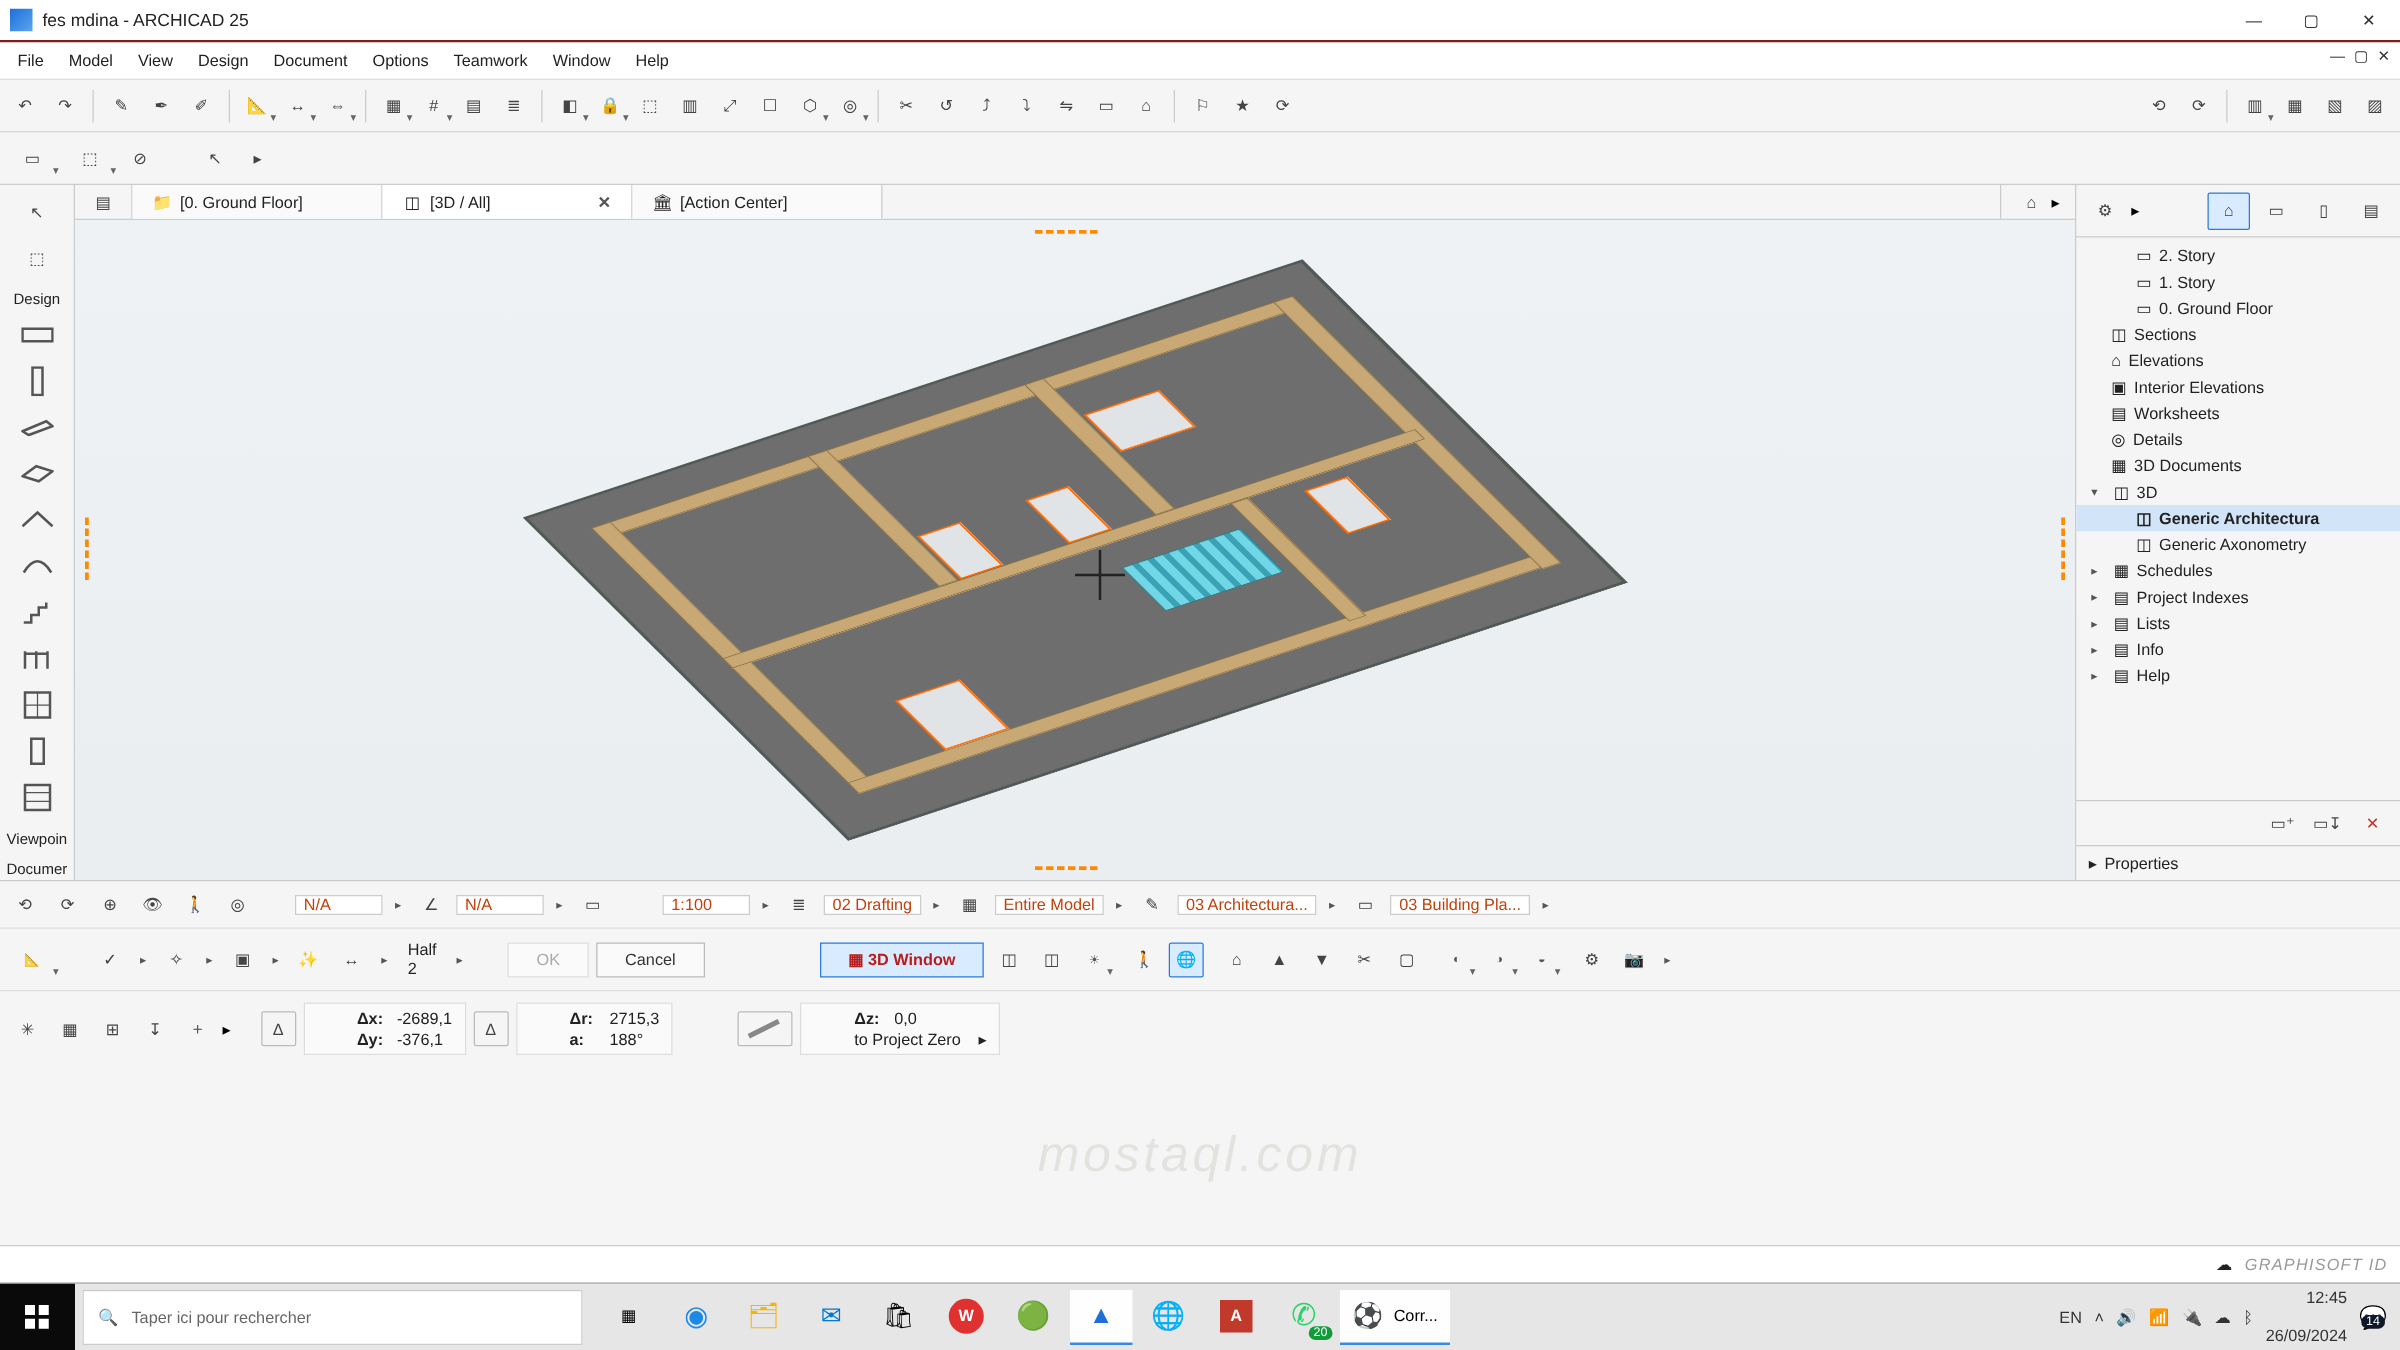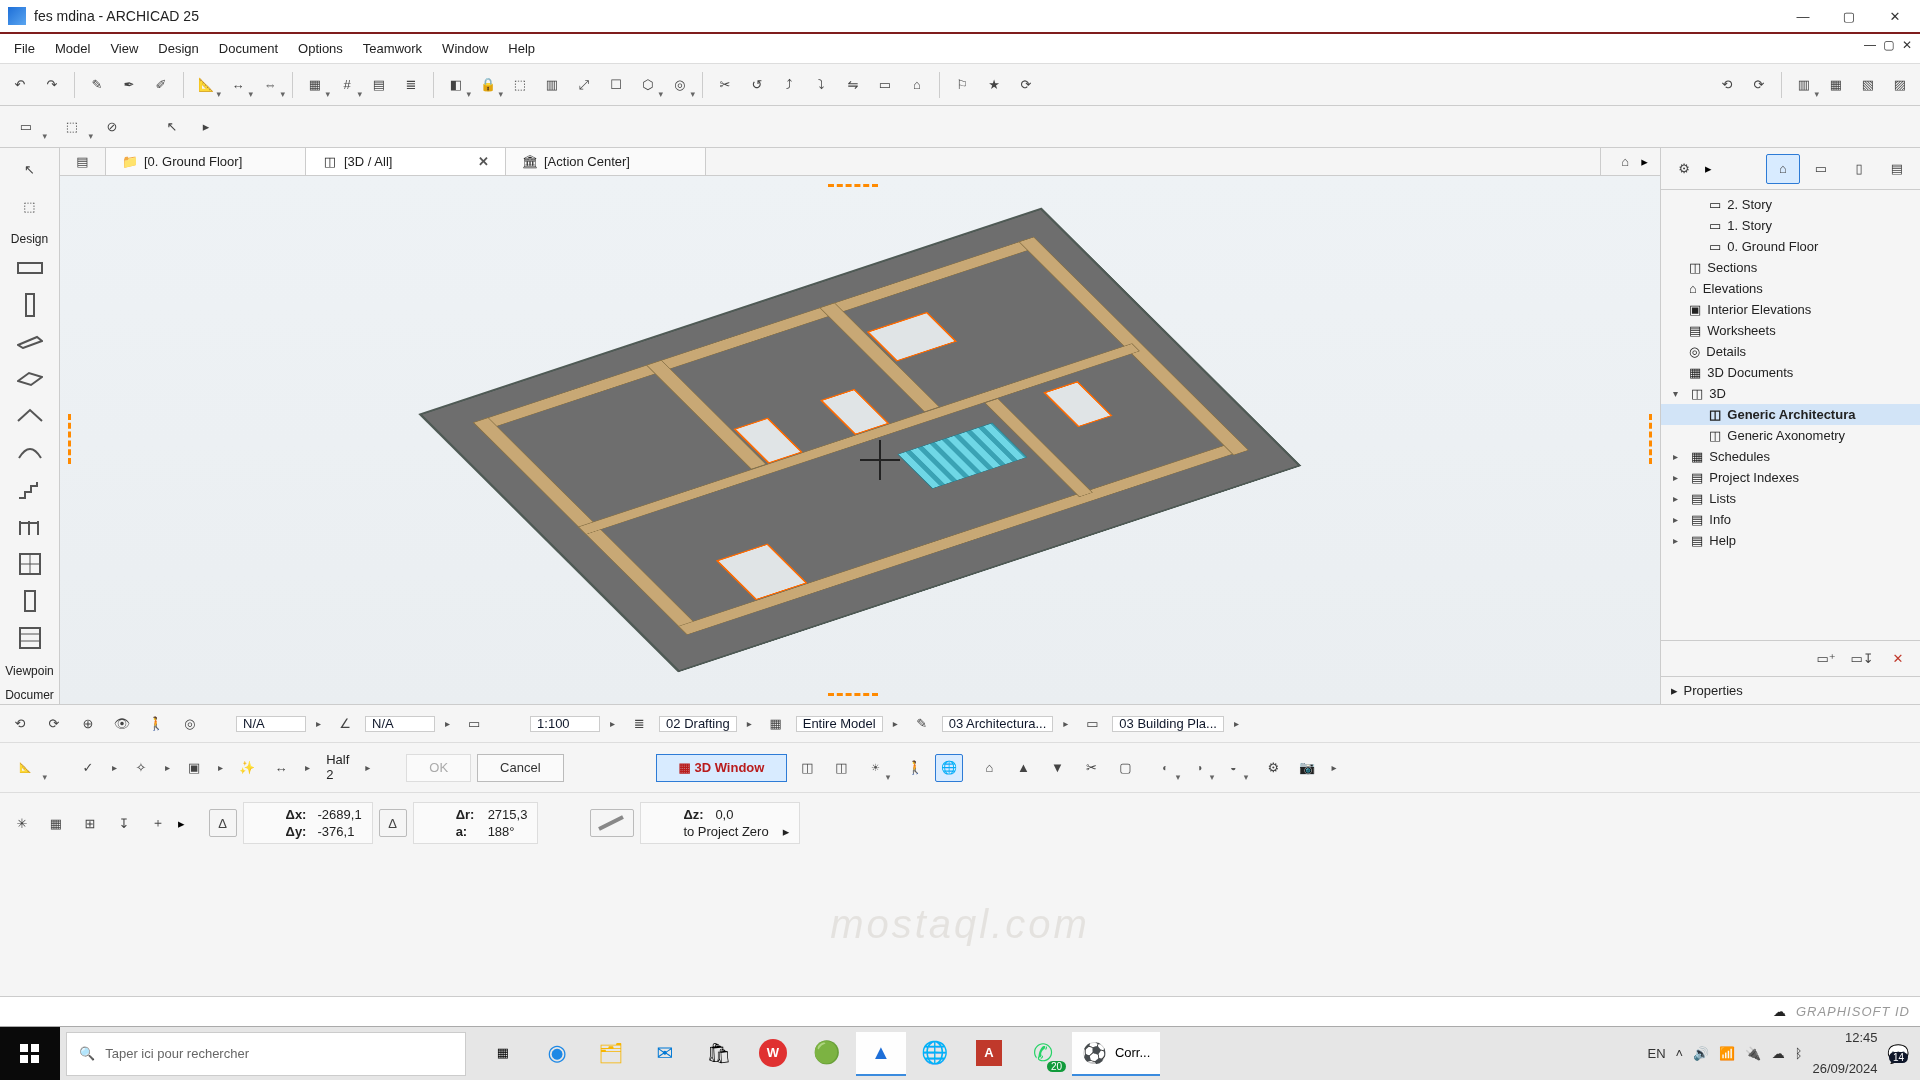--- a/index.html
+++ b/index.html
@@ -65,21 +65,21 @@
 .nav-item.indent2 { padding-left: 48px; }
 .nav-item.selected { background:#d2e4f7; font-weight:600;}
 .nav-item .expander { width:12px; display:inline-block; color:#555; font-size:10px; margin-left:-16px;}
 .nav-bottom { height:36px; border-top:1px solid #ccc; display:flex; align-items:center; justify-content:flex-end; gap:8px; padding:0 8px;}
 .properties-bar { height:28px; border-top:1px solid #ccc; display:flex; align-items:center; padding:0 10px; gap:6px; color:#222; cursor:pointer;}
 
 
 .lowerpanels { height: 292px; background:#f5f5f5; border-top:1px solid #ccc; display:flex; flex-direction:column;}
 .lp-row { display:flex; align-items:center; height:38px; border-bottom:1px solid #ddd; padding:0 6px; gap:6px;}
 .lp-row .label { color:#222; white-space:nowrap; }
-.lp-row .field { background:#fff; border:1px solid #ccc; height:16px; padding:0 6px; display:flex; align-items:center; min-width:70px; color:#0f172a;}
+.lp-row .field { background:#fff; border:1px solid #ccc; height:16px; padding:0 6px; display:flex; align-items:center; min-width:70px; color:#c2410c;}
 .lp-row .dd { color:#555; font-size:10px; padding:0 4px; cursor:pointer;}
 .btn { height:28px; padding:0 22px; background:#fafafa; border:1px solid #bbb; color:#333; cursor:pointer;}
 .btn.disabled { color:#aaa; border-color:#ddd; }
 .btn.active { background:#d8ebff; border-color:#2d7bd6; color:#b91c1c; font-weight:600;}
 .coord-panel { display:flex; align-items:center; gap:6px; padding:0 8px; height:60px;}
 .coord-box { display:flex; flex-direction:column; gap:2px; padding:4px 10px; background:#fafafa; border:1px solid #ddd;}
 .coord-box .row { display:flex; gap:6px; color:#222;margin-left:32px;}
 .coord-box .row b { font-weight:600; min-width:26px;}
 
 

